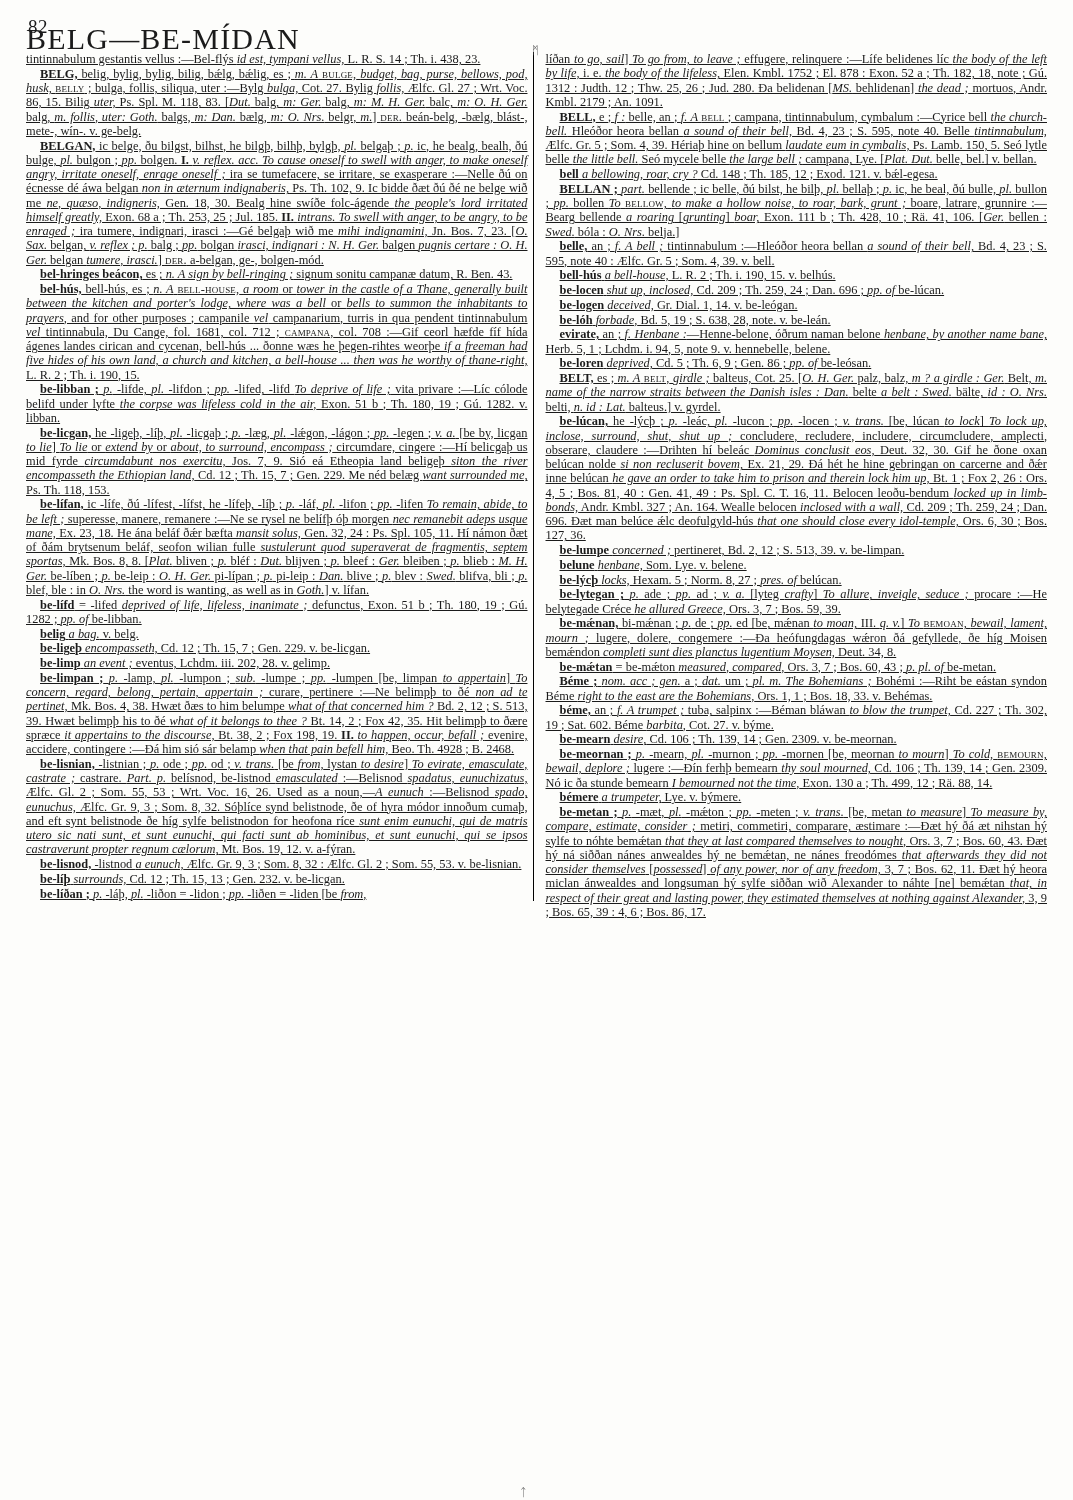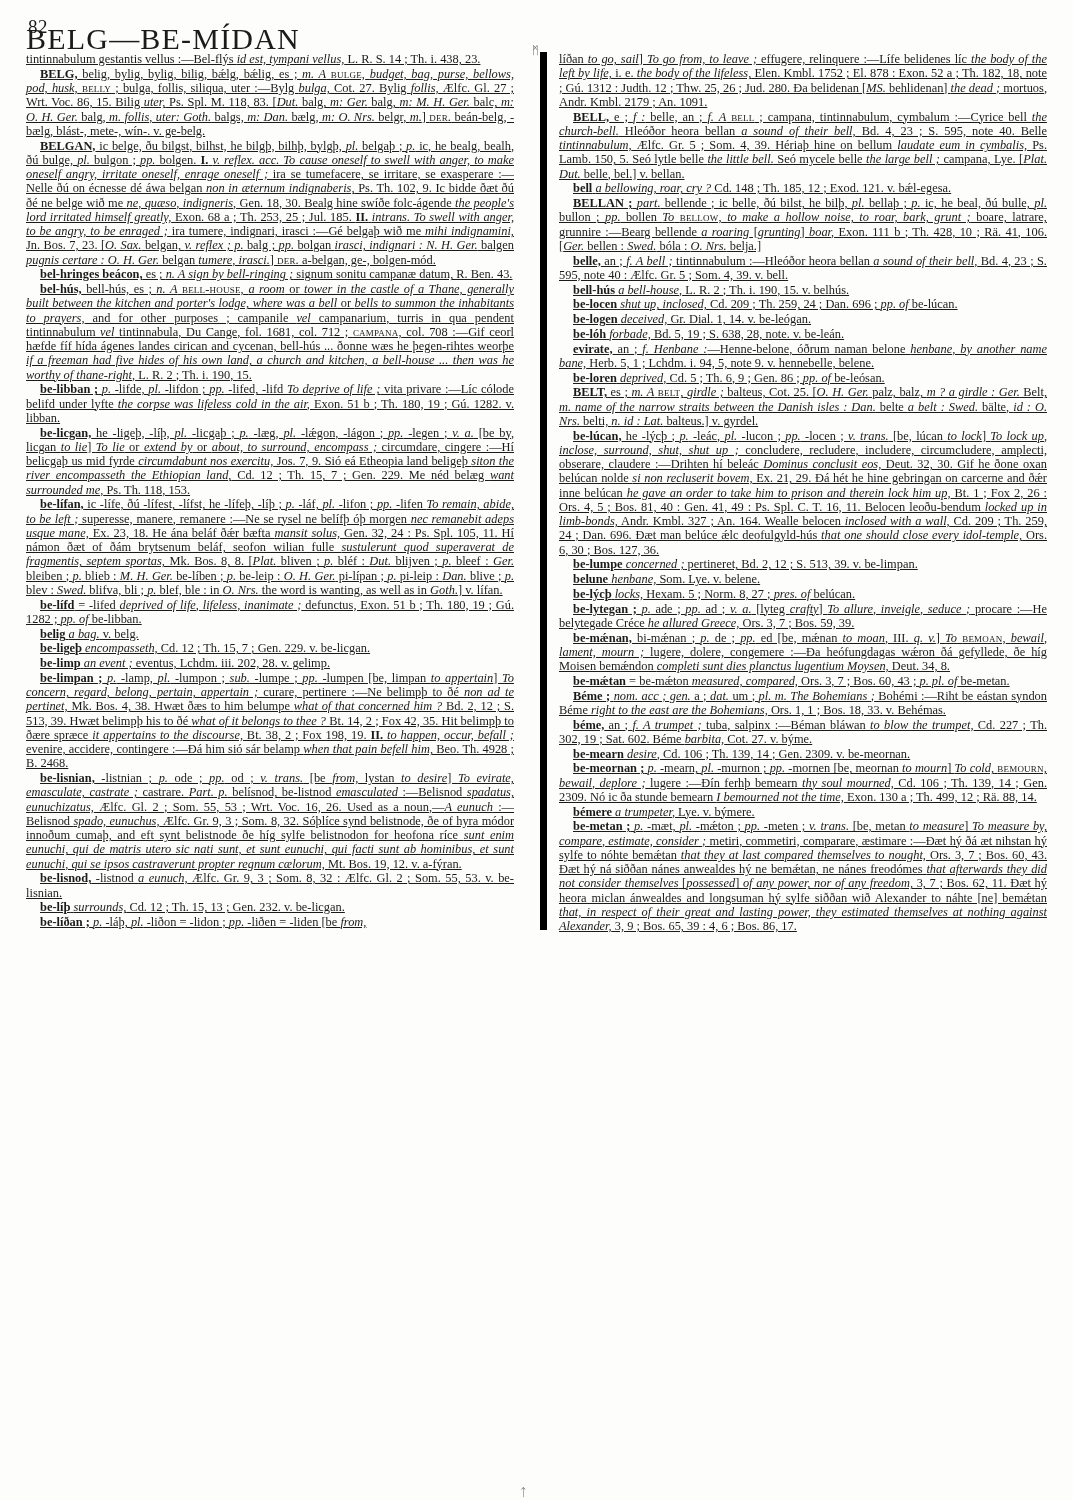--- a/index.html
+++ b/index.html
@@ -48,22 +48,22 @@
   }
   .col {
     width: 504px;
     font-size: 12.4px;
     line-height: 14.25px;
     text-align: justify;
     text-justify: inter-word;
     hyphens: none;
   }
   .col.left {
-    padding-right: 26px;
-    border-right: 7px solid #000000;
+    padding-right: 5px;
+    border-right: 1px solid #000000;
   }
   .col.right {
     padding-left: 12px;
   }
   .entry {
     margin: 0 0 0.5px 0;
     text-indent: 14px;
   }
   .entry.noindent {
     text-indent: 0;

